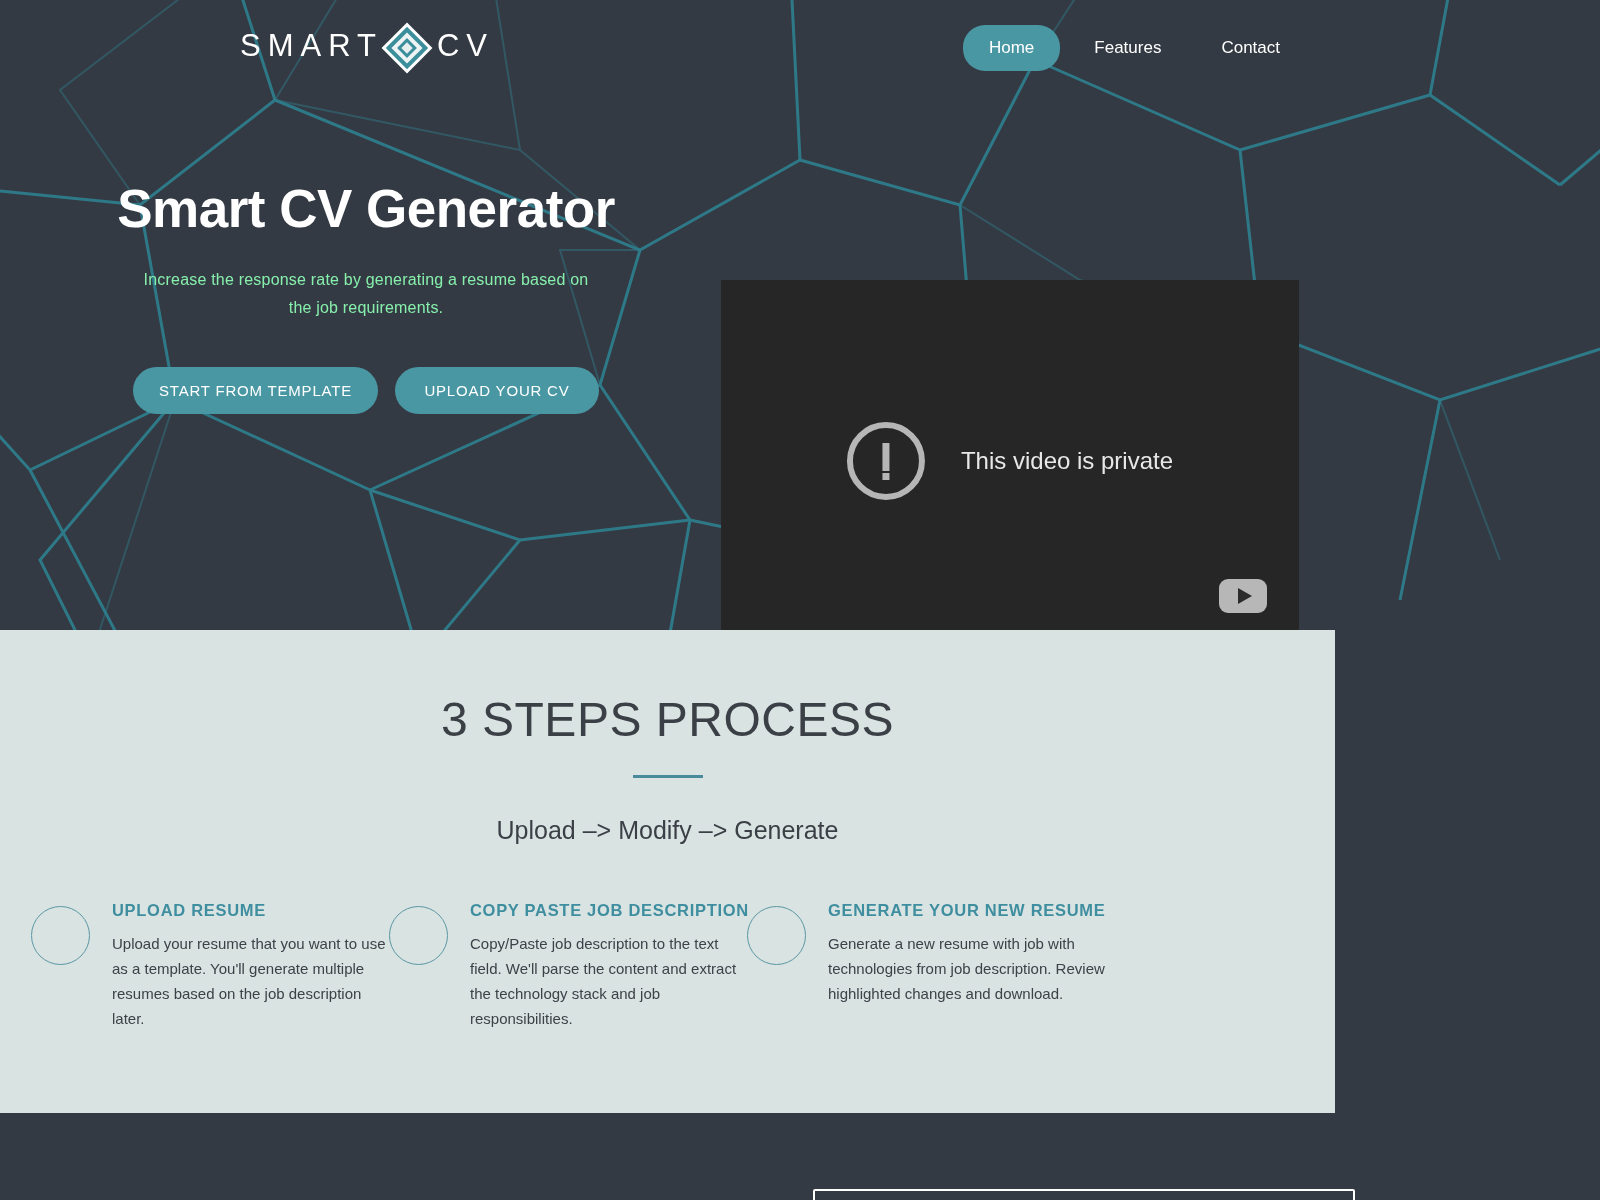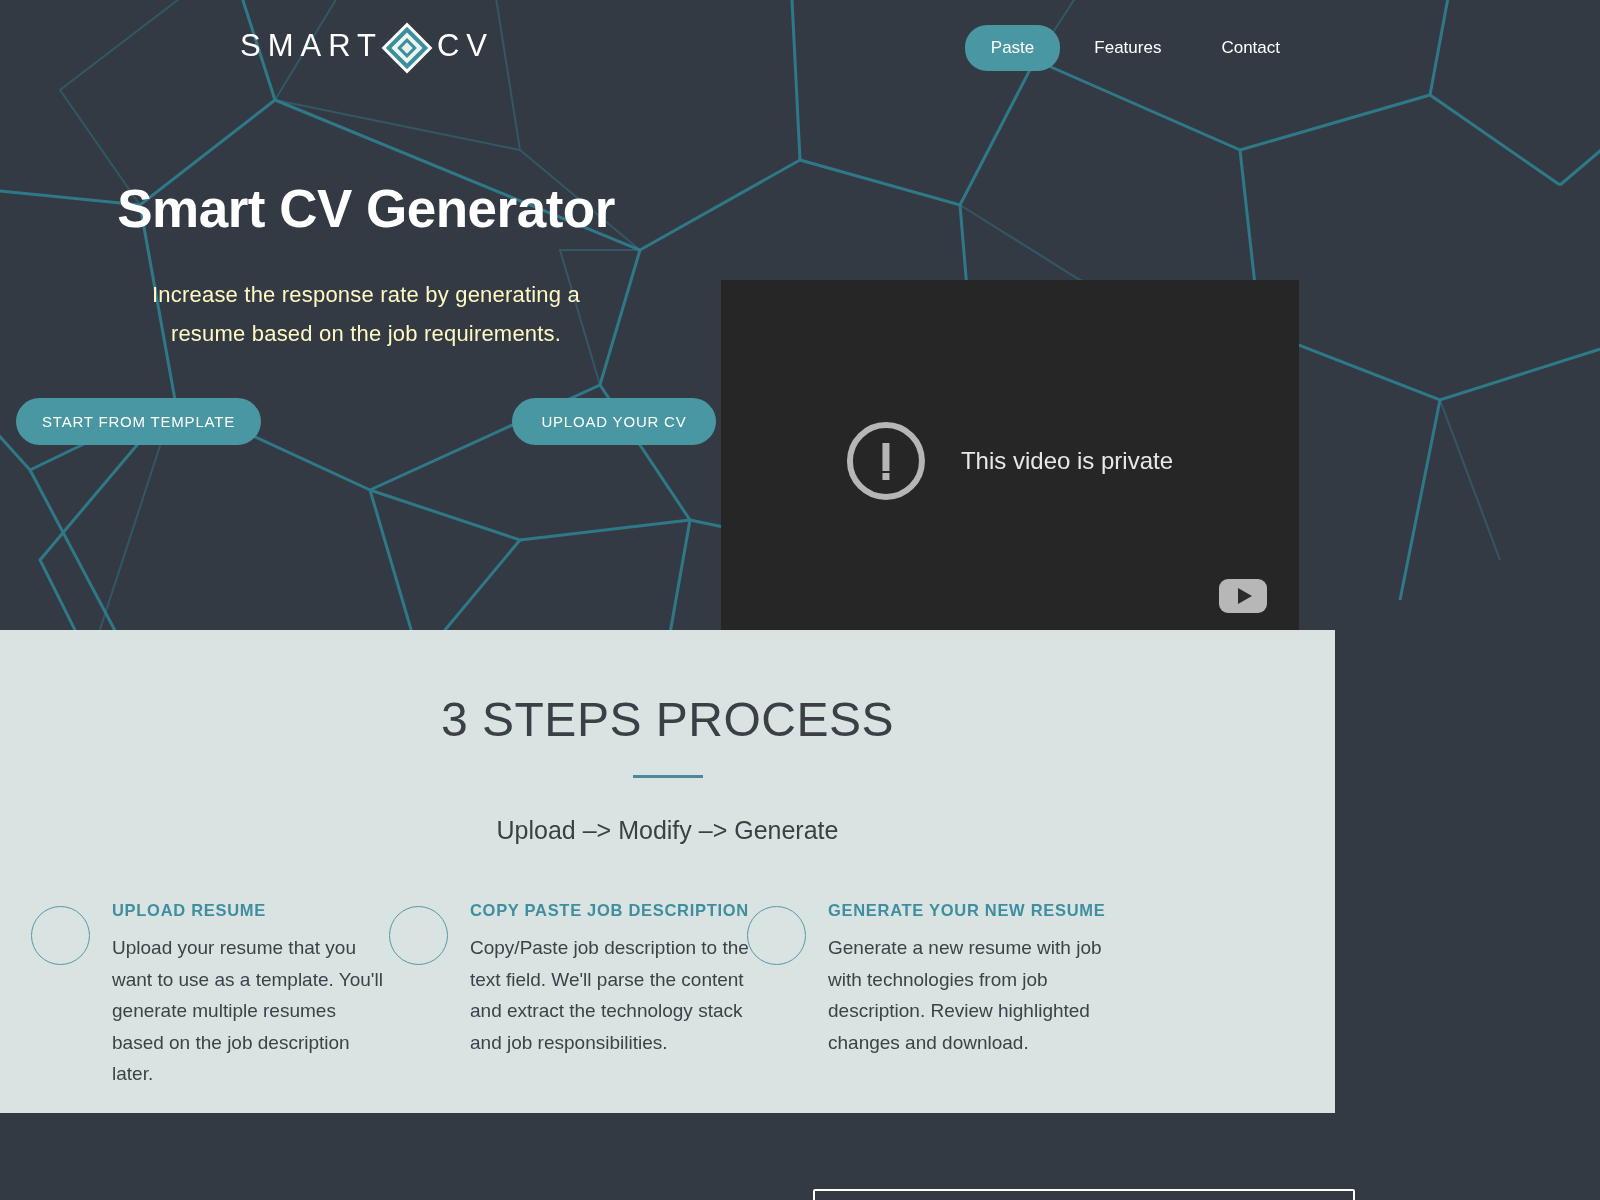--- a/index.html
+++ b/index.html
@@ -88,31 +88,31 @@
     text-align: center;
   }
   .hero-title {
     color: #ffffff;
     font-size: 53px;
     font-weight: 700;
     letter-spacing: -0.5px;
     line-height: 1.1;
   }
   .hero-sub {
-    color: #fef9c3;
-    font-size: 22px;
+    color: #86efac;
+    font-size: 16px;
     line-height: 1.75;
     letter-spacing: 0.2px;
     max-width: 460px;
-    margin: 38px auto 0;
+    margin: 28px auto 0;
   }
   .hero-ctas {
     margin-top: 45px;
     display: flex;
-    justify-content: space-between;
+    justify-content: center;
     gap: 17px;
   }
   .cta {
     background: #4a97a4;
     color: #ffffff;
     font-size: 15px;
     letter-spacing: 0.8px;
     border: none;
     border-radius: 25px;
     padding: 15px 0;
@@ -231,21 +231,21 @@
   }
   .step-title {
     color: #3f8ea0;
     font-size: 16.5px;
     font-weight: 700;
     letter-spacing: 0.7px;
     white-space: nowrap;
   }
   .step-text {
     color: #3d4249;
-    font-size: 19px;
+    font-size: 15px;
     line-height: 1.66;
     margin-top: 12px;
   }
 
   
   .footer-section {
     width: 1600px;
     height: 87px;
     background: #343a43;
     position: relative;
@@ -313,21 +313,21 @@
         <span class="d-layer d1"></span>
         <span class="d-layer d2"></span>
         <span class="d-layer d3"></span>
         <span class="d-layer d4"></span>
         <span class="d-layer d5"></span>
       </span>
       <span class="brand-word">CV</span>
     </div>
 
     <nav class="nav-links">
-      <a class="nav-link active" href="#">Paste</a>
+      <a class="nav-link active" href="#">Home</a>
       <a class="nav-link" href="#">Features</a>
       <a class="nav-link" href="#">Contact</a>
     </nav>
   </header>
 
   <div class="hero-body">
     <div class="hero-left">
       <h1 class="hero-title">Smart CV Generator</h1>
       <p class="hero-sub">Increase the response rate by generating a resume based on the job requirements.</p>
       <div class="hero-ctas">

